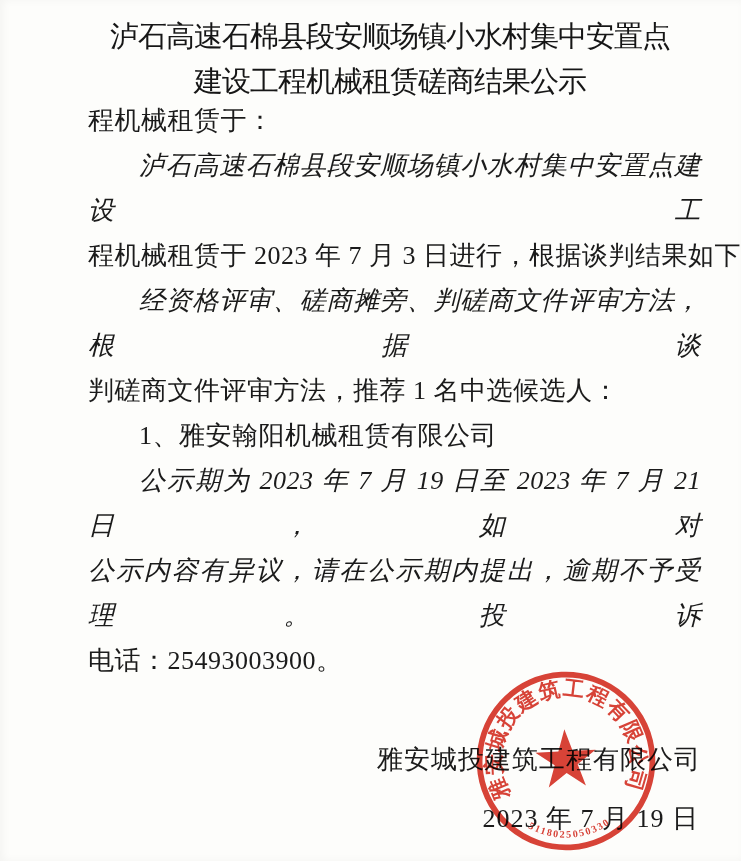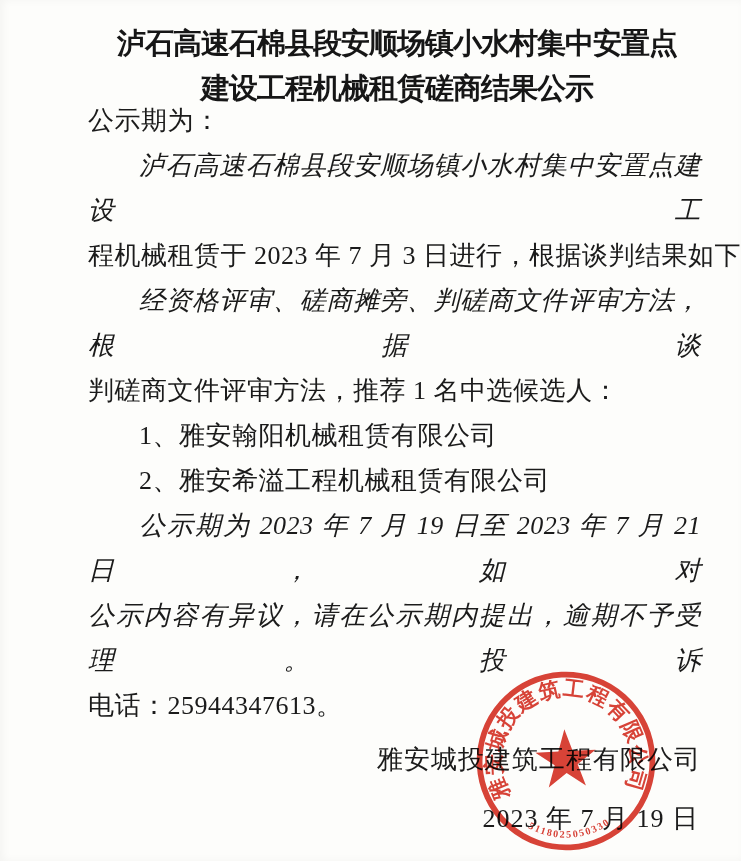--- a/index.html
+++ b/index.html
@@ -15,24 +15,24 @@
     overflow: hidden;
     font-family: "Liberation Serif", "DejaVu Serif", serif;
     color: #1b1b1b;
     box-shadow: inset 3px 0 8px rgba(0,0,0,0.04);
   }
   .title {
     position: absolute;
     top: 14px;
     left: 60px;
     width: 660px;
-    margin: 7px;
+    margin: 0;
     text-align: center;
     font-size: 29px;
-    font-weight: 700;
+    font-weight: 400;
     line-height: 45px;
     letter-spacing: -1px;
     color: #161616;
   }
   .title .tline { display: block; }
   .body-text {
     position: absolute;
     top: 98px;
     left: 88px;
     width: 613px;
@@ -85,30 +85,29 @@
 <body>
 
 <div class="page">
 
   <h1 class="title">
     <span class="tline">泸石高速石棉县段安顺场镇小水村集中安置点</span>
     <span class="tline">建设工程机械租赁磋商结果公示</span>
   </h1>
 
   <div class="body-text">
-    <div class="line">公示期为：</div>
+    <div class="line">程机械租赁于：</div>
     <div class="line indent jfull">泸石高速石棉县段安顺场镇小水村集中安置点建设工</div>
     <div class="line">程机械租赁于 2023 年 7 月 3 日进行，根据谈判结果如下：</div>
     <div class="line indent jfull">经资格评审、磋商摊旁、判磋商文件评审方法，根据谈</div>
     <div class="line">判磋商文件评审方法，推荐 1 名中选候选人：</div>
     <div class="line indent">1、雅安翰阳机械租赁有限公司</div>
-    <div class="line indent">2、雅安希溢工程机械租赁有限公司</div>
     <div class="line indent jfull">公示期为 2023 年 7 月 19 日至 2023 年 7 月 21 日，如对</div>
     <div class="line jfull">公示内容有异议，请在公示期内提出，逾期不予受理。投诉</div>
-    <div class="line">电话：25944347613。</div>
+    <div class="line">电话：25493003900。</div>
   </div>
 
   <div class="sig-company">雅安城投建筑工程有限公司</div>
   <div class="sig-date">2023 年 7 月 19 日</div>
 
   <div class="seal">
     <svg viewBox="-100 -100 200 200" xmlns="http://www.w3.org/2000/svg">
       <defs>
         <path id="sealArcTop" d="M -58.89 34 A 68 68 0 1 1 58.89 34" fill="none"></path>
         <path id="sealArcBottom" d="M -45.9 65.5 A 80 80 0 0 0 45.9 65.5" fill="none"></path>

